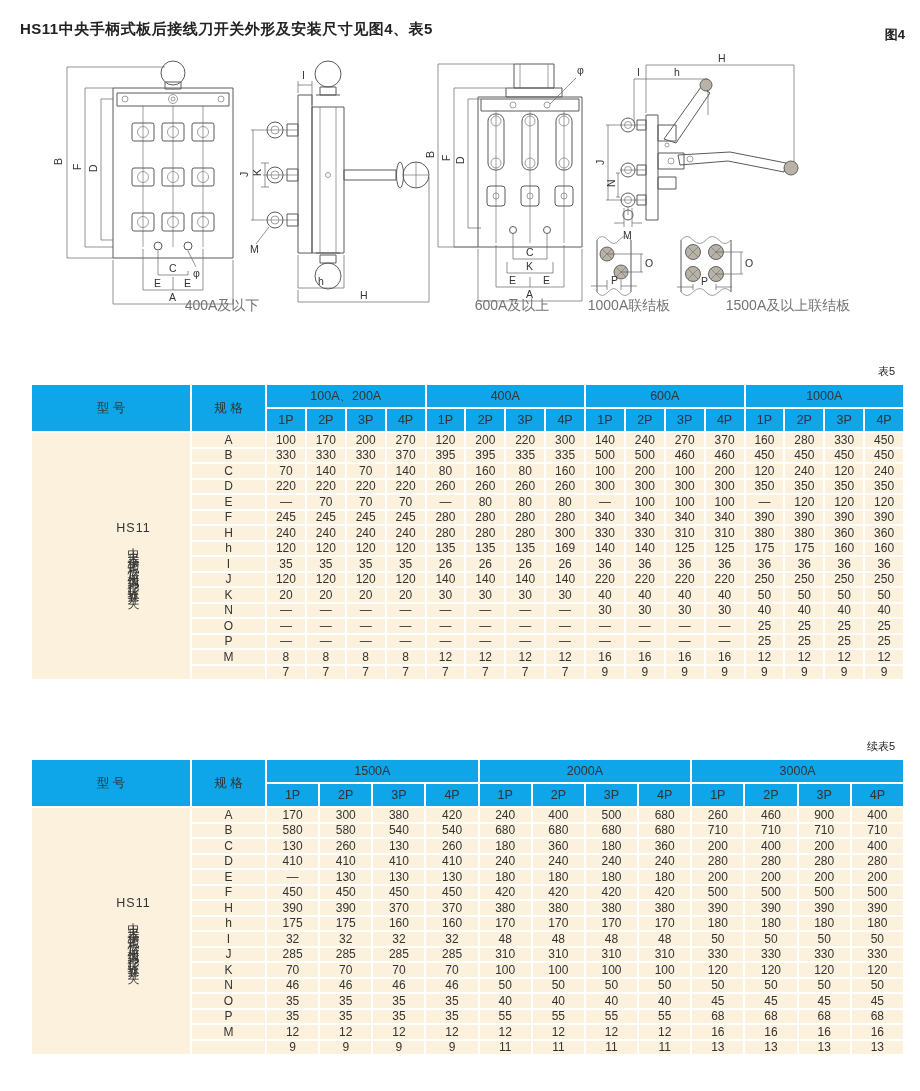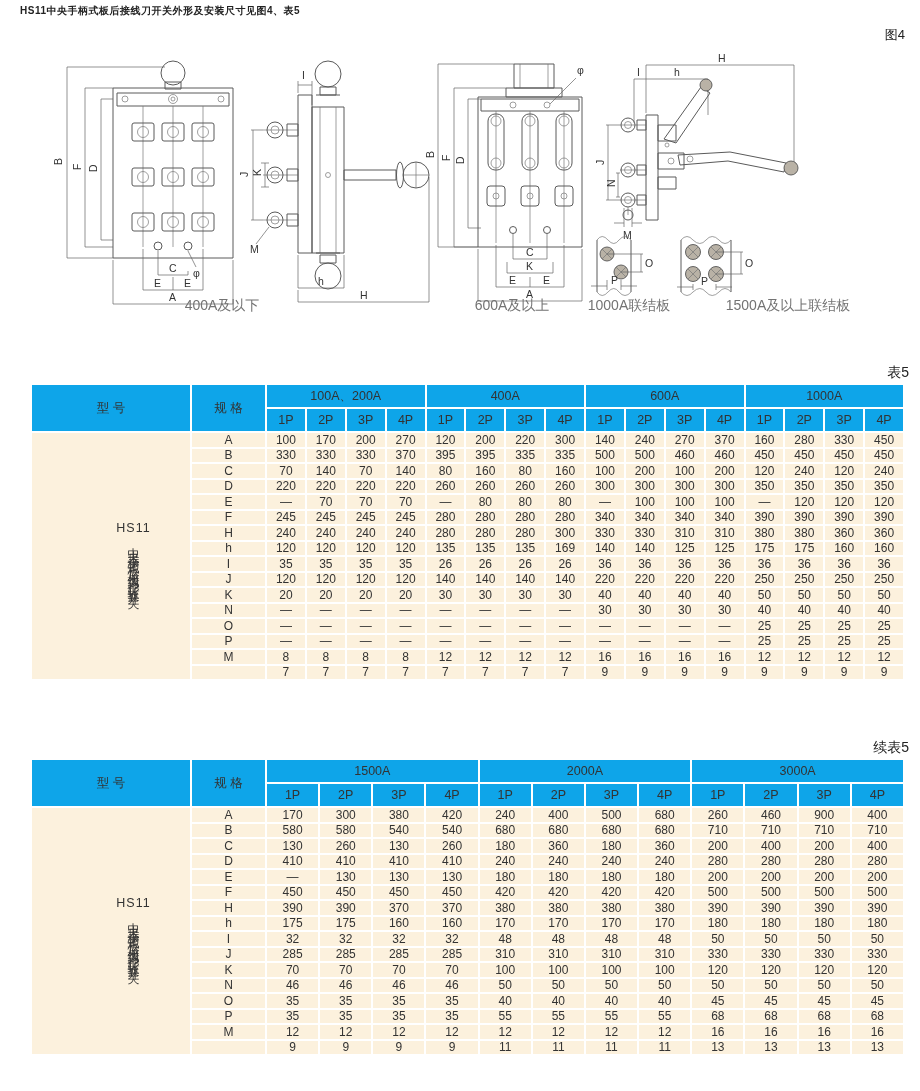--- a/index.html
+++ b/index.html
@@ -1,20 +1,20 @@
 <!DOCTYPE html>
 <html><head>
 <meta charset="utf-8">
 <style>
   html,body{margin:0;padding:0;background:#fff;}
   #page{position:relative;width:920px;height:1091px;background:#fff;overflow:hidden;
         font-family:"Liberation Sans",sans-serif;color:#333;}
-  .title{position:absolute;left:20px;top:4px;font-size:10px;font-weight:600;color:#222;letter-spacing:.5px;}
-  .fig-label{position:absolute;right:15px;top:26px;font-size:13px;color:#222;}
-  .tbl-label{position:absolute;right:11px;font-size:14px;color:#222;}
+  .title{position:absolute;left:20px;top:20px;font-size:15px;font-weight:600;color:#222;letter-spacing:.5px;}
+  .fig-label{position:absolute;right:15px;top:26px;font-size:13px;color:#222;font-weight:bold;}
+  .tbl-label{position:absolute;right:25px;font-size:11px;color:#222;}
   .caption{position:absolute;top:297px;font-size:14px;color:#737373;transform:translateX(-50%);white-space:nowrap;}
   .fig{position:absolute;}
   svg{overflow:visible;}
   svg *{vector-effect:non-scaling-stroke;}
   .ln{stroke:#5a5a5a;stroke-width:1;fill:none;}
   .thin{stroke:#777;stroke-width:.7;fill:none;}
   .dim{stroke:#666;stroke-width:.7;fill:none;}
   .bolt{fill:#b9b2a6;stroke:#555;stroke-width:.9;}
   svg text{font-family:"Liberation Sans",sans-serif;font-size:10.5px;fill:#333;stroke:none;}
   table.spec{border-collapse:collapse;table-layout:fixed;width:875px;}

